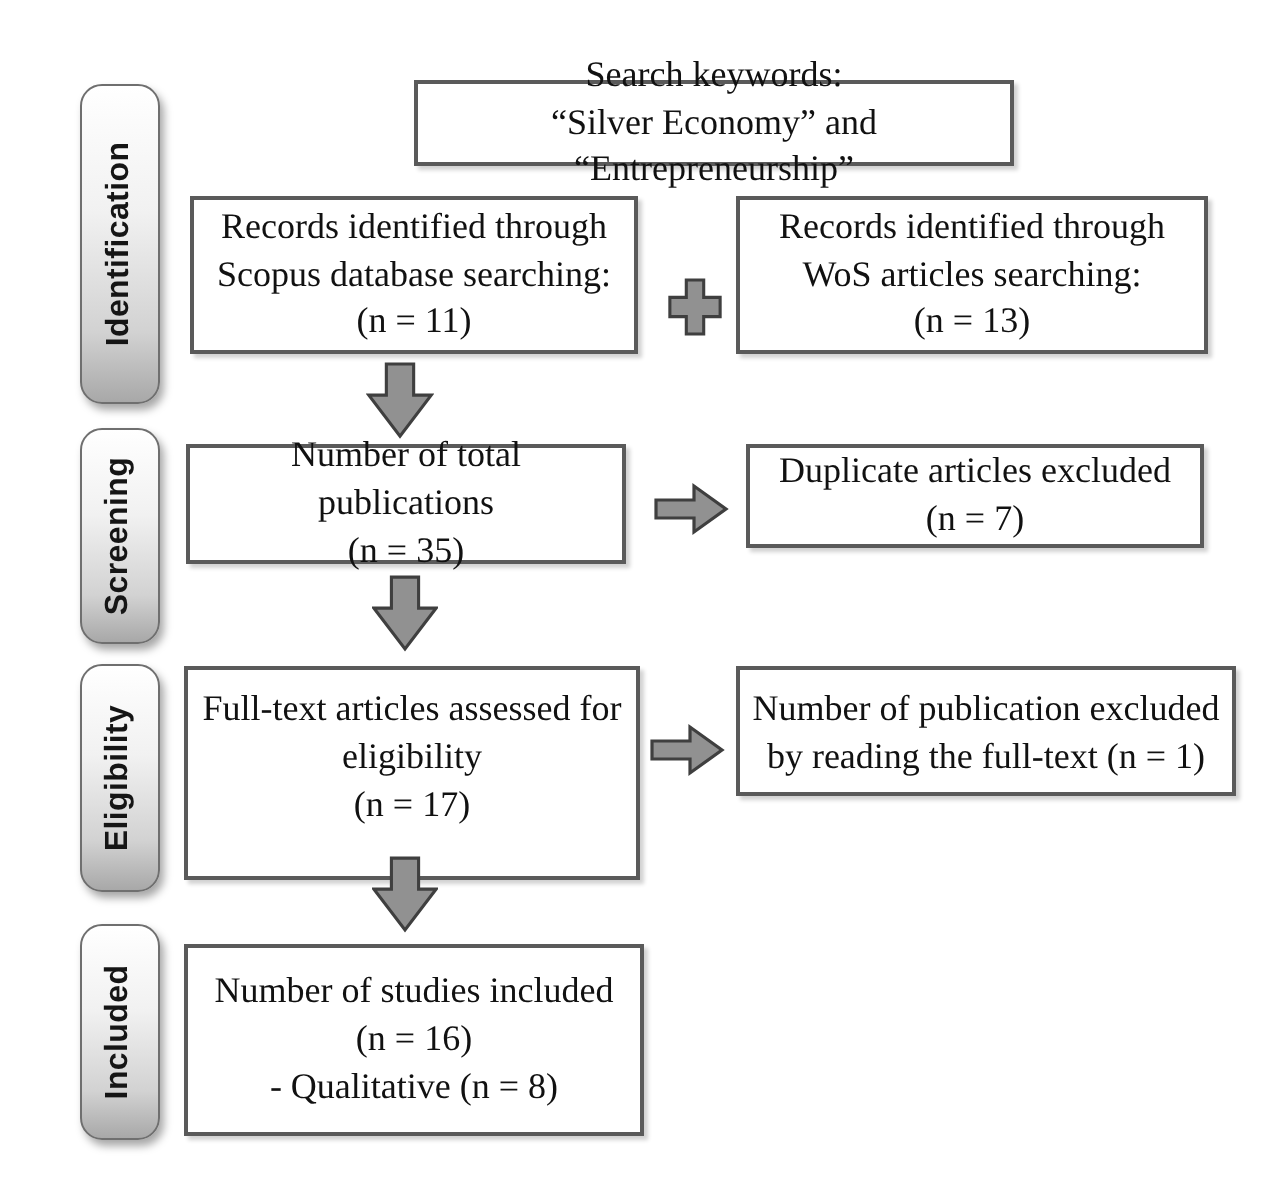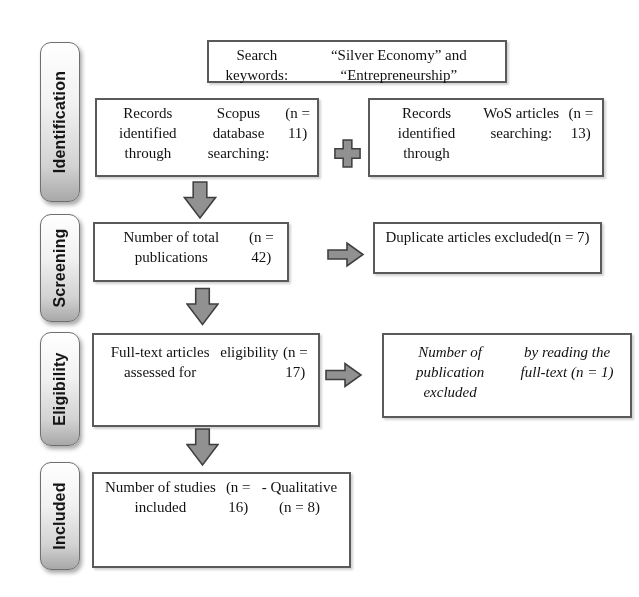--- a/index.html
+++ b/index.html
@@ -41,37 +41,37 @@
   .pill-included       { top: 462px; height: 106px; }
 
   
   .fbox {
     position: absolute;
     background: #ffffff;
     border: 2px solid #5a5a5a;
     box-shadow: 2px 2px 2px rgba(0,0,0,0.18);
     box-sizing: border-box;
     text-align: center;
-    font-size: 15px;
+    font-size: 18px;
     line-height: 1.32;
     display: flex;
-    flex-direction: row;
+    flex-direction: column;
     justify-content: center;
     padding: 4px 6px;
   }
   .fbox.top-align { justify-content: flex-start; padding-top: 8px; }
 
   .box-search    { left: 207px; top: 40px;  width: 300px; height: 43px; }
   .box-scopus    { left: 95px;  top: 98px;  width: 224px; height: 79px; }
   .box-wos       { left: 368px; top: 98px;  width: 236px; height: 79px; }
-  .box-total     { left: 93px;  top: 222px; width: 196px; height: 60px; }
+  .box-total     { left: 93px;  top: 222px; width: 220px; height: 60px; }
   .box-duplicate { left: 373px; top: 222px; width: 229px; height: 52px; }
-  .box-fulltext  { left: 92px;  top: 333px; width: 228px; height: 94px; }
-  .box-excluded  { left: 382px; top: 333px; width: 250px; height: 85px; font-style: italic; }
-  .box-included  { left: 92px;  top: 472px; width: 259px; height: 96px; }
+  .box-fulltext  { left: 92px;  top: 333px; width: 228px; height: 107px; }
+  .box-excluded  { left: 368px; top: 333px; width: 250px; height: 65px; }
+  .box-included  { left: 92px;  top: 472px; width: 230px; height: 96px; }
 
   
   .connector { position: absolute; }
   .plus-sign     { left: 333px; top: 137px; width: 29px; height: 33px; }
   .arrow-down-1  { left: 183px; top: 181px; width: 34px; height: 39px; }
   .arrow-right-1 { left: 327px; top: 241px; width: 38px; height: 27px; }
   .arrow-down-2  { left: 186px; top: 285px; width: 33px; height: 44px; }
   .arrow-right-2 { left: 325px; top: 361px; width: 38px; height: 28px; }
   .arrow-down-3  { left: 186px; top: 426px; width: 33px; height: 43px; }
   .connector svg { width: 100%; height: 100%; display: block; }
@@ -118,21 +118,21 @@
   </div>
 
   <div class="connector arrow-down-1">
     <svg viewBox="0 0 34 40" xmlns="http://www.w3.org/2000/svg">
       <polygon points="10,1 24,1 24,17 33,17 17,38 1,17 10,17" fill="#919191" stroke="#3f3f3f" stroke-width="1.6" stroke-linejoin="miter"></polygon>
     </svg>
   </div>
 
   <div class="fbox box-total">
     <div>Number of total publications</div>
-    <div>(n = 42)</div>
+    <div>(n = 35)</div>
   </div>
 
   <div class="connector arrow-right-1">
     <svg viewBox="0 0 38 27" xmlns="http://www.w3.org/2000/svg">
       <polygon points="1,9 20,9 20,2 36,13.5 20,25 20,18 1,18" fill="#919191" stroke="#3f3f3f" stroke-width="1.6" stroke-linejoin="miter"></polygon>
     </svg>
   </div>
 
   <div class="fbox box-duplicate">
     <div>Duplicate articles excluded</div>

